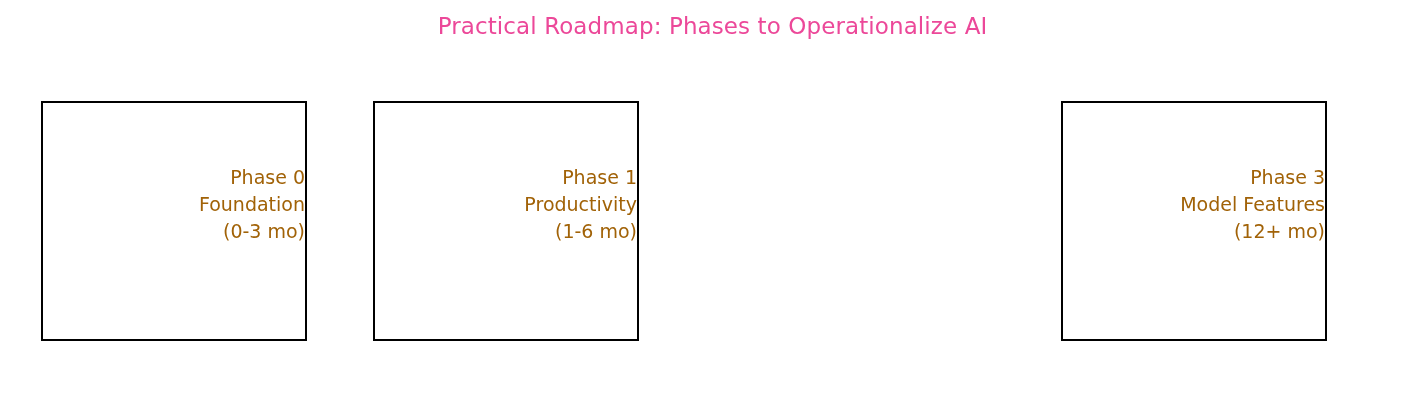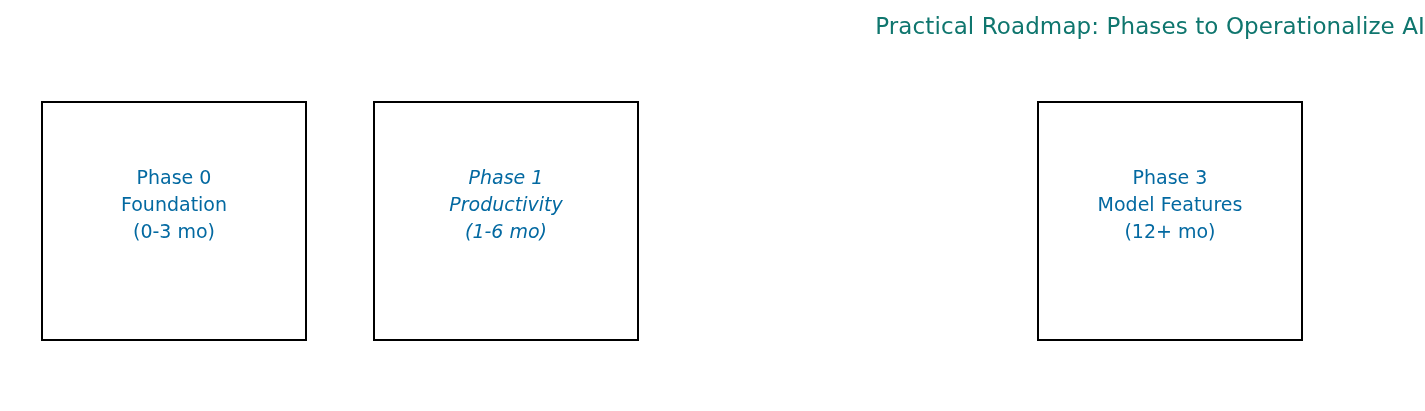--- a/index.html
+++ b/index.html
@@ -16,24 +16,24 @@
     width: 1425px;
     height: 411px;
     background: #ffffff;
     overflow: hidden;
   }
   #chart-title {
     position: absolute;
     left: 0;
     top: 12px;
     width: 1425px;
-    text-align: right;
+    text-align: center;
     font-size: 23px;
     line-height: 28px;
-    color: #0f766e;
+    color: #ec4899;
     letter-spacing: 0.1px;
     white-space: nowrap;
   }
   #phase-track {
     position: absolute;
     left: 41px;
     top: 101px;
     width: 1264px;
     height: 242px;
   }
@@ -44,49 +44,49 @@
     height: 240px;
     box-sizing: border-box;
     background: #ffffff;
     border: 2px solid #000000;
   }
   .phase-box-label {
     position: absolute;
     left: 0;
     right: 0;
     top: 61px;
-    text-align: center;
+    text-align: right;
     font-size: 19px;
     line-height: 27px;
-    color: #0369a1;
+    color: #a16207;
     white-space: pre-line;
   }
 </style>
 </head>
 <body>
 
 <div id="canvas">
 
   <div id="chart-title">Practical Roadmap: Phases to Operationalize AI</div>
 
   <div id="phase-track">
 
     <div class="phase-box" style="left:0px;">
       <div class="phase-box-label">Phase 0
 Foundation
 (0-3 mo)</div>
     </div>
 
-    <div class="phase-box" style="left:332px;font-style:italic;">
+    <div class="phase-box" style="left:332px;">
       <div class="phase-box-label">Phase 1
 Productivity
 (1-6 mo)</div>
     </div>
 
 
-    <div class="phase-box" style="left:996px;padding-left:28px;">
+    <div class="phase-box" style="left:1020px;padding-left:28px;">
       <div class="phase-box-label">Phase 3
 Model Features
 (12+ mo)</div>
     </div>
 
   </div>
 </div>
 
 </body></html>

